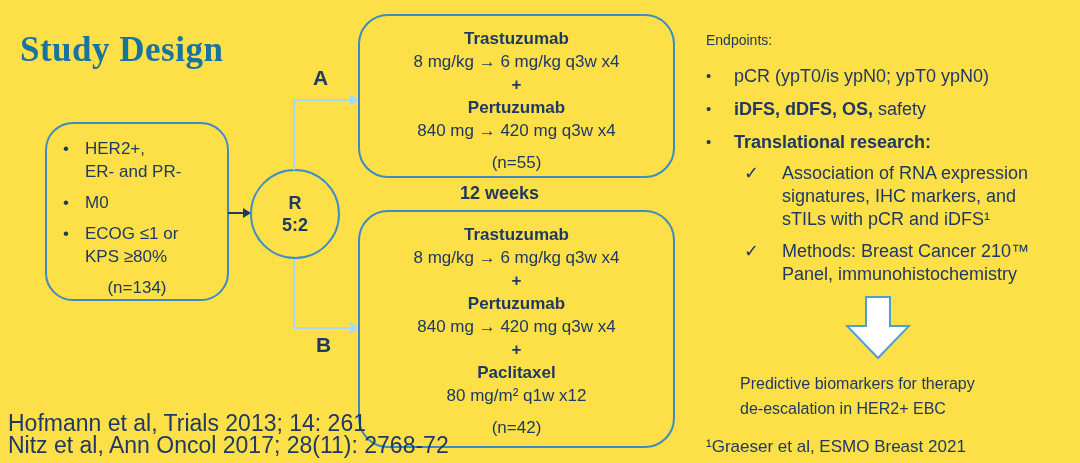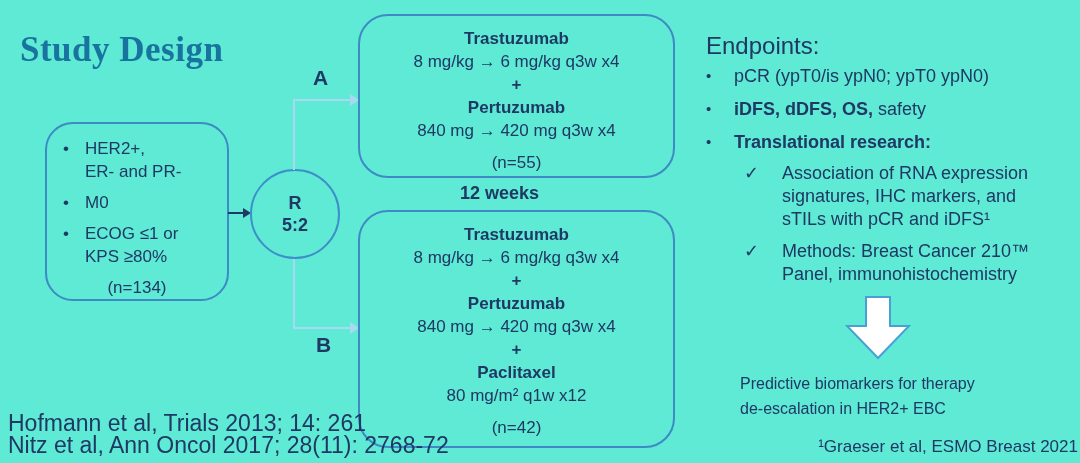--- a/index.html
+++ b/index.html
@@ -1,19 +1,19 @@
 <!DOCTYPE html>
 <html><head>
 <meta charset="utf-8">
 <style>
   * { margin: 0; padding: 0; box-sizing: border-box; }
   body { background: #ffffff; font-family: "Liberation Sans", sans-serif; }
   .canvas {
     position: relative; width: 1080px; height: 463px;
-    background: #5eead4; overflow: hidden; color: #1f3864;
+    background: #fde047; overflow: hidden; color: #1f3864;
   }
   .abs { position: absolute; }
   .preline { white-space: pre-line; }
   .bold { font-weight: bold; }
 
   
   .title {
     left: 20px; top: 30px;
     font-family: "Liberation Serif", serif;
     font-weight: bold; font-size: 35px; color: #19739f;
@@ -69,33 +69,33 @@
     border: 2px solid #3d8ac4; border-radius: 30px;
     width: 317px; left: 358px; text-align: center;
     font-size: 17px; line-height: 23px;
   }
   .arm-a { top: 14px; height: 164px; padding-top: 11px; }
   .arm-b { top: 210px; height: 238px; padding-top: 11px; }
   .n-row { margin-top: 9px; }
   .duration { left: 358px; top: 183px; width: 283px; text-align: center; font-weight: bold; font-size: 18px; }
 
   
-  .ep-heading { left: 706px; top: 32px; font-size: 24px; }
+  .ep-heading { left: 706px; top: 32px; font-size: 14px; }
   .ep-bullet { left: 706px; width: 372px; display: flex; font-size: 18px; line-height: 22px; }
   .ep-b1 { top: 65px; } .ep-b2 { top: 98px; } .ep-b3 { top: 131px; }
   .ep-dot { width: 28px; flex: 0 0 28px; font-size: 15px; }
   .check-row { left: 744px; display: flex; font-size: 18px; line-height: 23px; }
   .check-1 { top: 162px; } .check-2 { top: 240px; }
   .check-mark { width: 38px; flex: 0 0 38px; }
   .check-text { width: 264px; }
 
   .down-arrow { left: 845px; top: 296px; }
 
   .conclusion { left: 740px; top: 371px; width: 335px; font-size: 16px; line-height: 25px; }
-  .footnote { left: 706px; top: 437px; width: 372px; text-align: right; font-size: 17px; }
+  .footnote { left: 706px; top: 437px; width: 372px; font-size: 17px; }
 
   .citations { left: 8px; top: 412px; font-size: 23px; line-height: 22px; }
 </style>
 </head>
 <body>
 
 <div class="canvas">
 
   <div class="abs title">Study Design</div>
 

